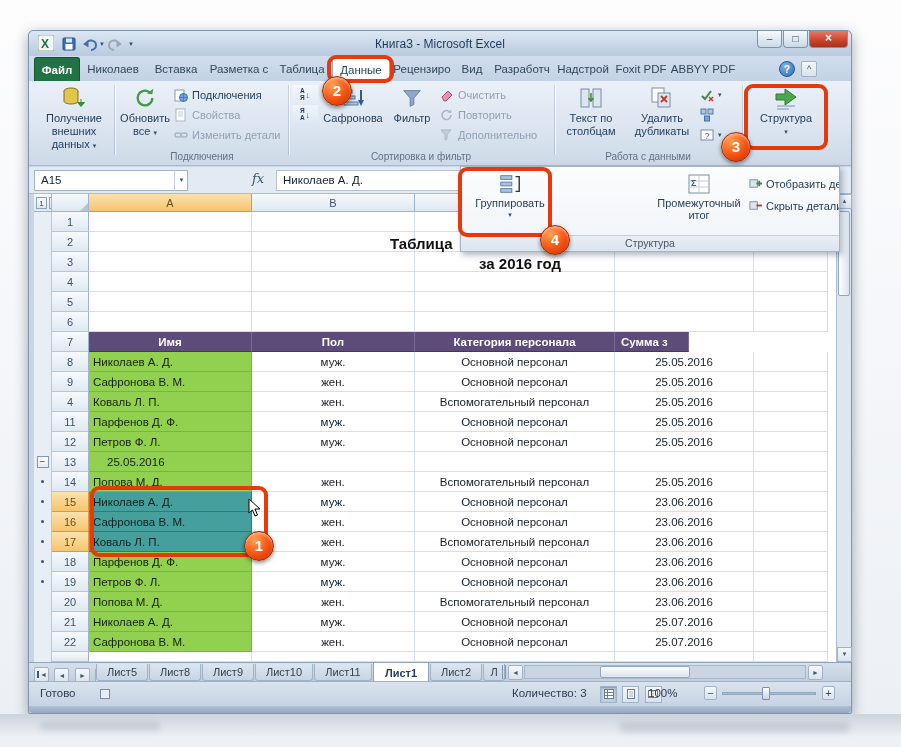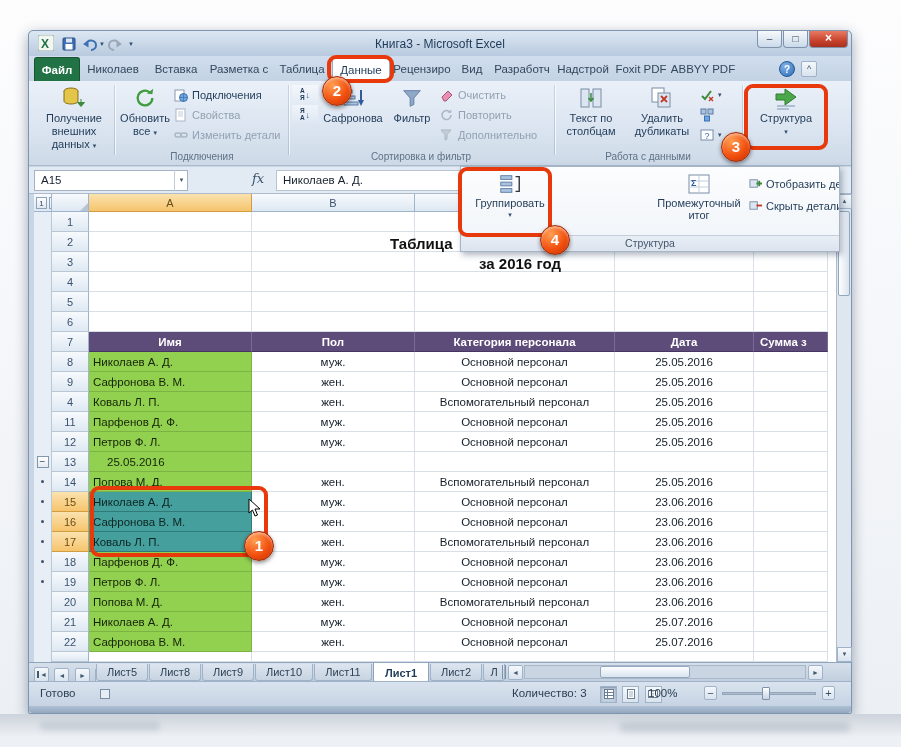--- a/index.html
+++ b/index.html
@@ -413,21 +413,20 @@
           <div class="gcell cc ctr"></div>
           <div class="gcell cd ctr"></div>
           <div class="gcell ce ctr"></div>
         </div>
         <div class="grow">
           <div class="gcell oc"></div>
           <div class="gcell rh">7</div>
           <div class="gcell hcell ca">Имя</div>
           <div class="gcell hcell cb">Пол</div>
           <div class="gcell hcell cc">Категория персонала</div>
-          <div class="gcell hcell cd">Дата</div>
           <div class="gcell hcell ce clip">Сумма з</div>
         </div>
         <div class="grow">
           <div class="gcell oc"></div>
           <div class="gcell rh">8</div>
           <div class="gcell ca green">Николаев А. Д.</div>
           <div class="gcell cb ctr">муж.</div>
           <div class="gcell cc ctr">Основной персонал</div>
           <div class="gcell cd ctr">25.05.2016</div>
           <div class="gcell ce ctr"></div>

